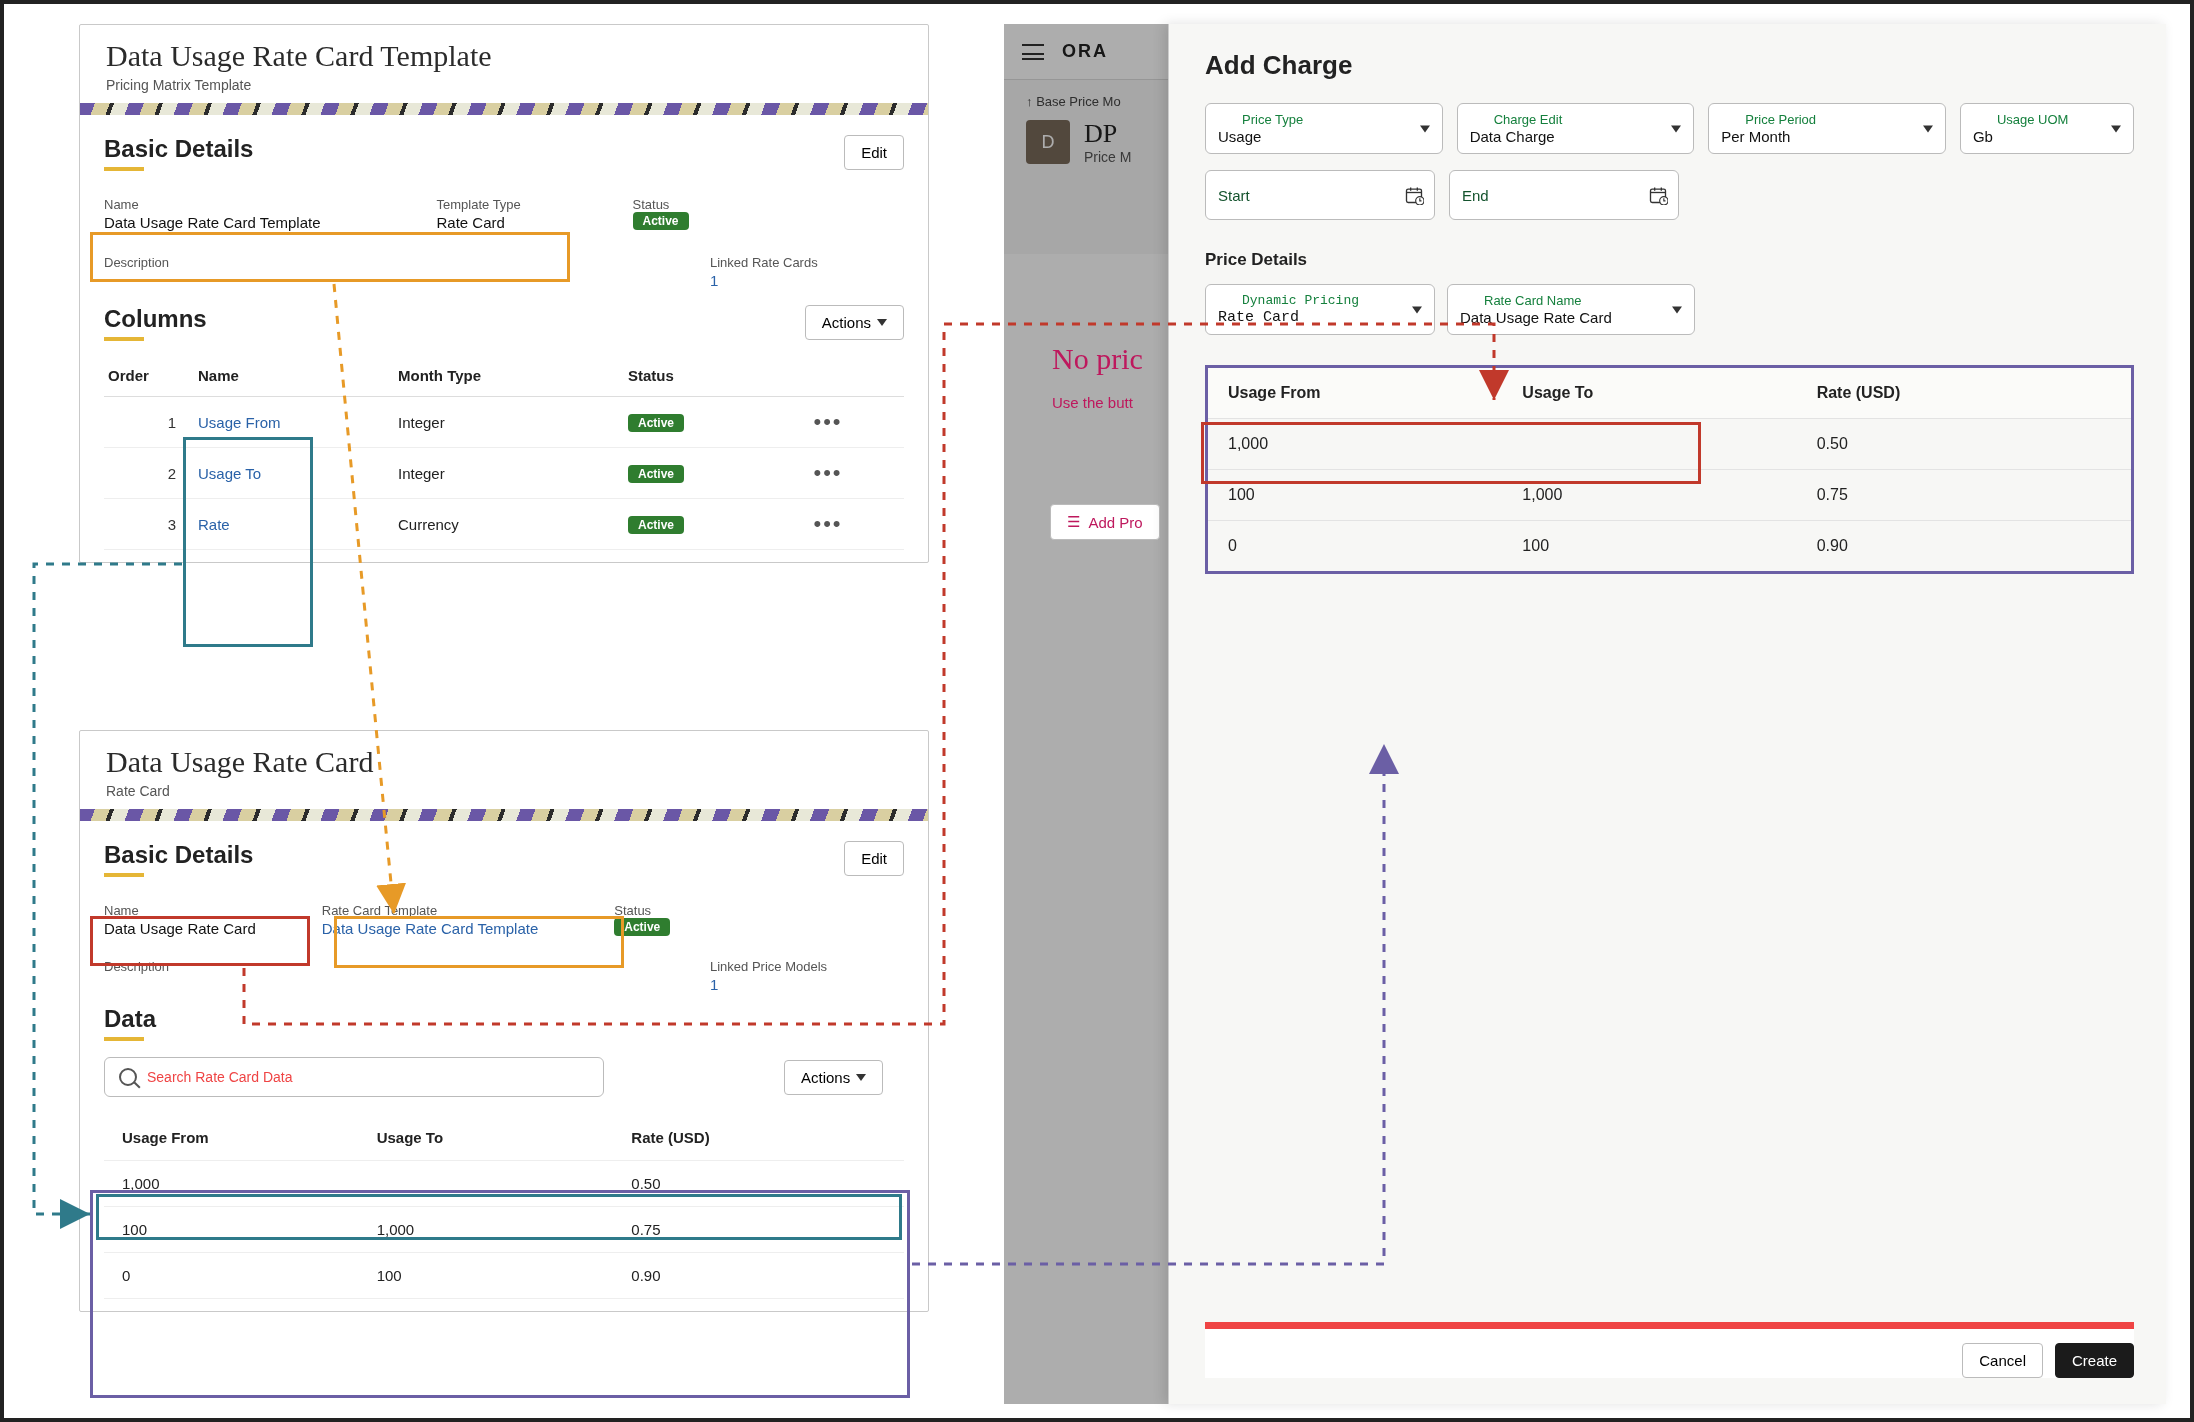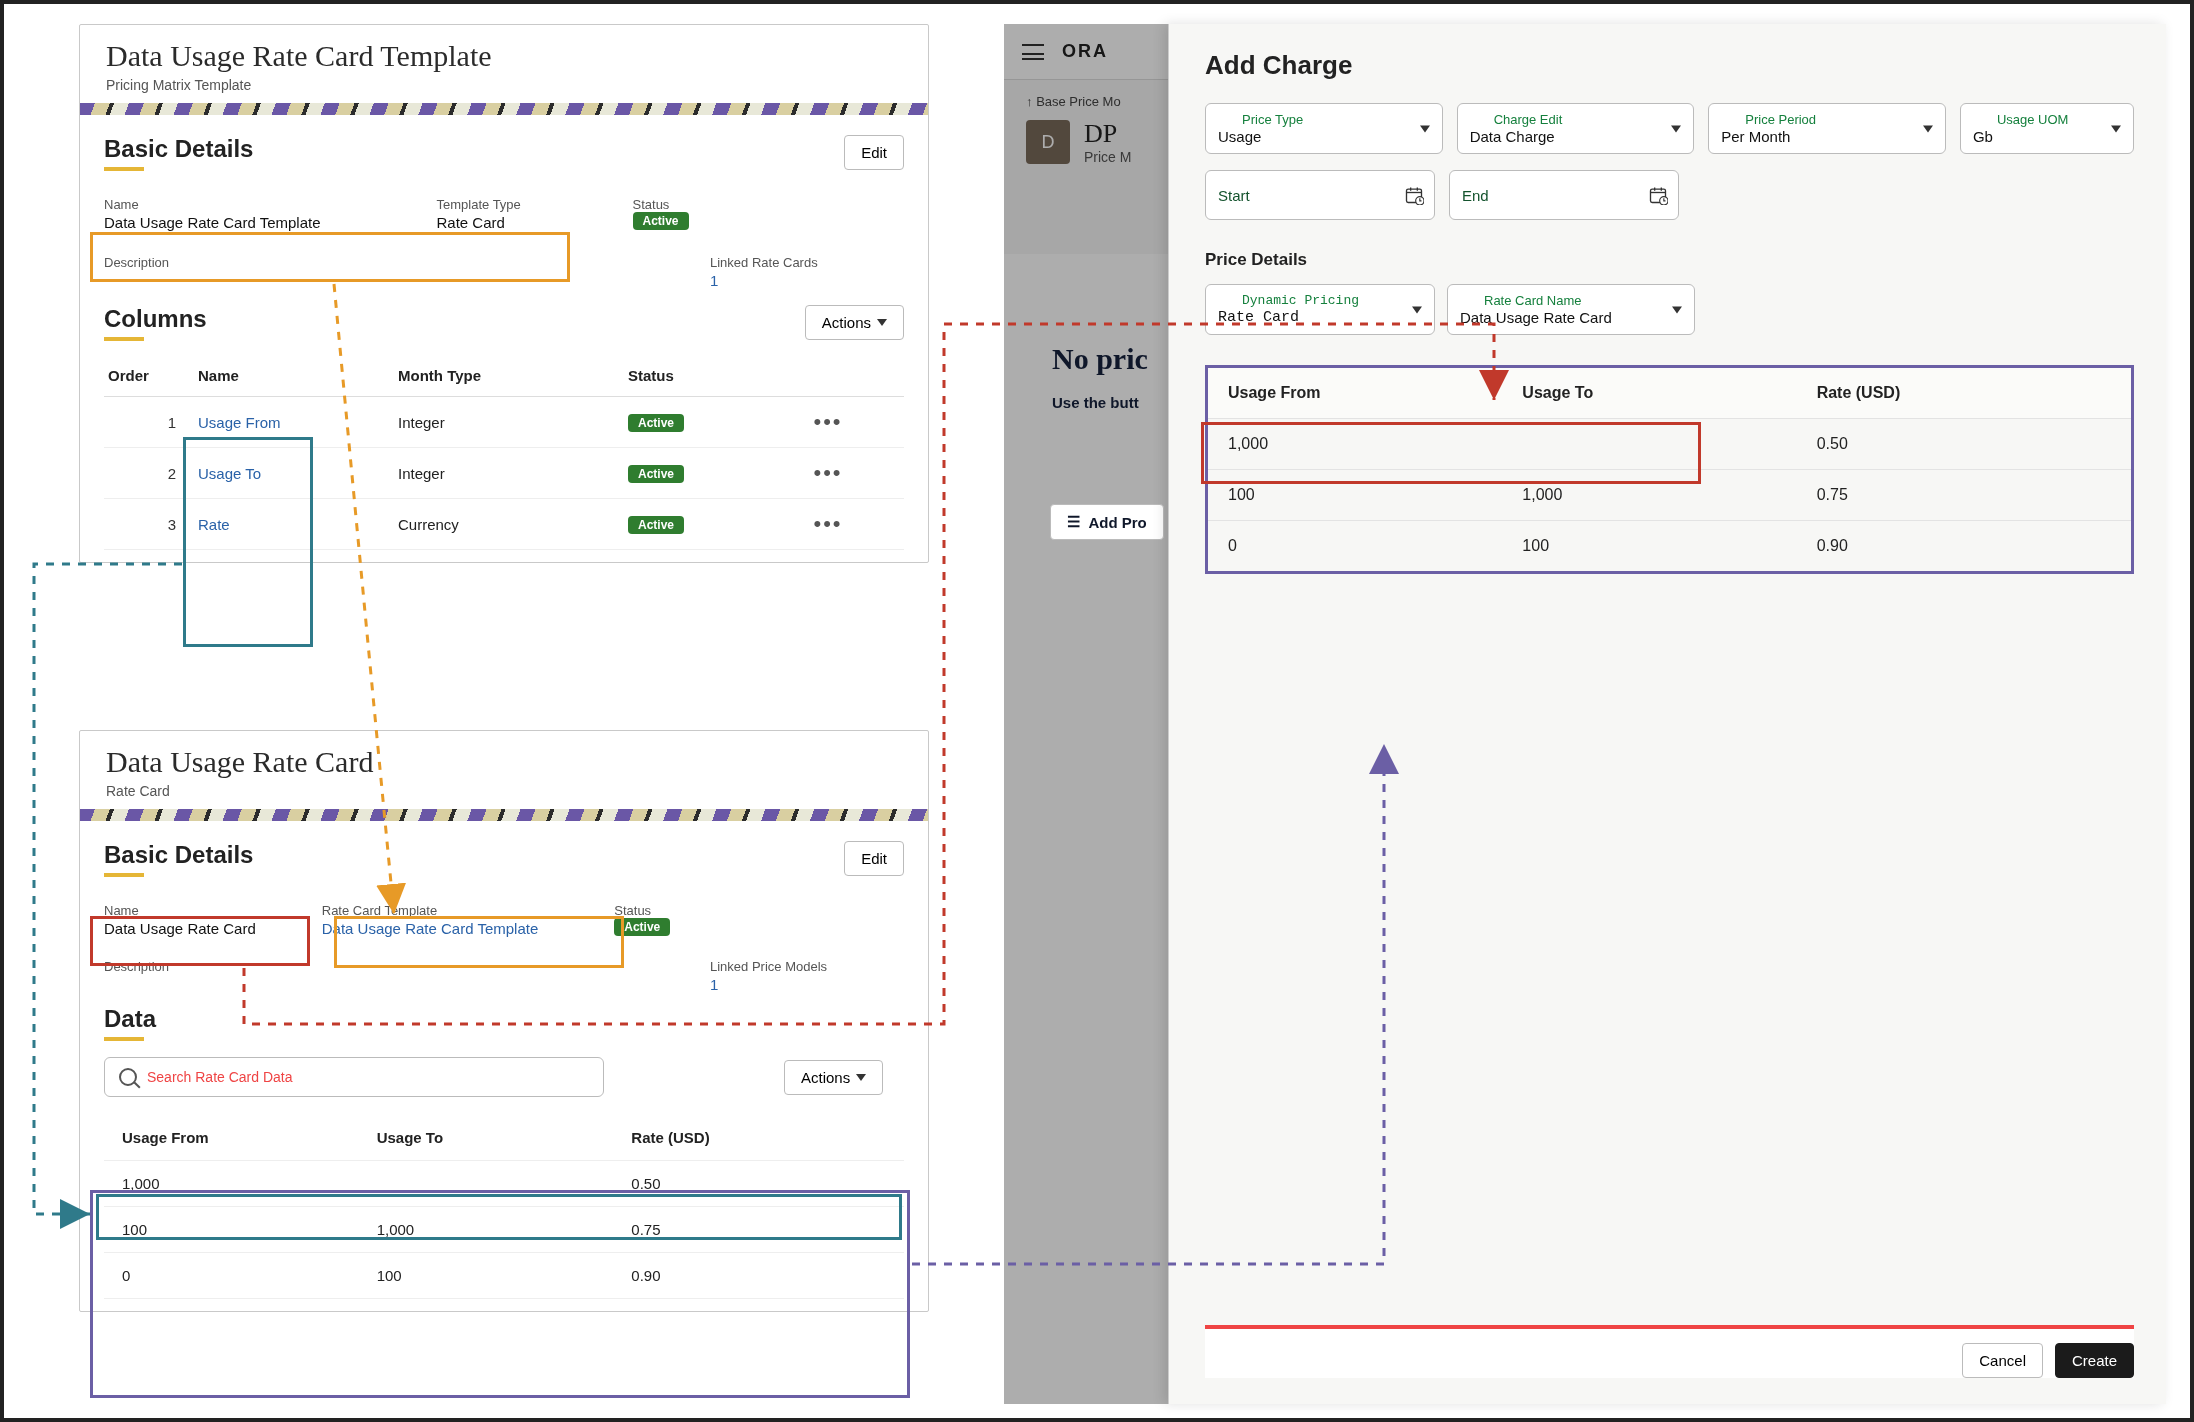--- a/index.html
+++ b/index.html
@@ -69,21 +69,21 @@
   .crumb { font-size:13px; color:#444; }
   .crumb::before { content:"↑ "; }
   .dp-row { display:flex; align-items:center; gap:14px; margin-top:10px; }
   .dp-badge { width:44px; height:44px; background:#7a6a5a; color:#fff; display:flex; align-items:center; justify-content:center; font-size:18px; border-radius:4px; }
   .dp-title { font-family:Georgia, serif; font-size:26px; }
   .dp-sub { font-size:14px; color:#555; }
 
   .scrim { position:absolute; left:1000px; top:20px; right:24px; height:1380px; background:rgba(0,0,0,.32); }
 
   
-  .hint { position:absolute; color:#0f172a;font-weight:bold; }
+  .hint { position:absolute; color:#be185d; }
 
   .drawer { position:absolute; top:20px; right:24px; width:998px; height:1380px; background:#f7f7f5; border-left:1px solid #ccc; box-shadow:-4px 0 12px rgba(0,0,0,.12); padding:26px 32px 26px 36px; display:flex; flex-direction:column; }
   .drawer h2 { font-size:26px; font-weight:700; margin-bottom:22px; }
 
   .fld-row { display:flex; gap:14px; flex-wrap:nowrap; }
   .sel { border:1px solid #bbb; background:#fff; border-radius:6px; padding:8px 12px; position:relative; flex:1; min-width:0; }
   .sel .slab { font-size:13px; color:#15803d;margin-left:24px; }
   .sel .sval { font-size:15px; color:#111; margin-top:1px; }
   .sel .sar  { position:absolute; right:12px; top:50%; transform:translateY(-50%); }
   .date-ic { position:absolute; right:10px; top:50%; transform:translateY(-50%); width:20px; height:20px; }
@@ -92,21 +92,21 @@
 
   .pd-title { font-size:17px; font-weight:700; margin:30px 0 14px 0; }
 
   .pd-row { display:flex; gap:12px; }
 
   .rc-table { margin-top:30px; border:3px solid #6b5fa5; }
   .rc-table .hrow, .rc-table .drow { display:grid; grid-template-columns:1fr 1fr 1fr; padding:16px 20px; border-bottom:1px solid #e3e3e3; font-size:16px; }
   .rc-table .hrow { font-weight:700; background:#fbfbf9; }
   .rc-table .drow:last-child { border-bottom:none; }
 
-  .drawer-footer { margin-top:auto; display:flex; justify-content:flex-end; gap:12px; background:#fff; padding:14px 0 0 0; border-top:4px solid #ef4444; }
+  .drawer-footer { margin-top:auto; display:flex; justify-content:flex-end; gap:12px; background:#fff; padding:14px 0 0 0; border-top:7px solid #ef4444; }
 
   
   svg.connectors { position:absolute; left:0; top:0; width:100%; height:100%; pointer-events:none; }
 </style>
 </head>
 <body>
 
 <div class="frame">
 
   <div class="card card1">

